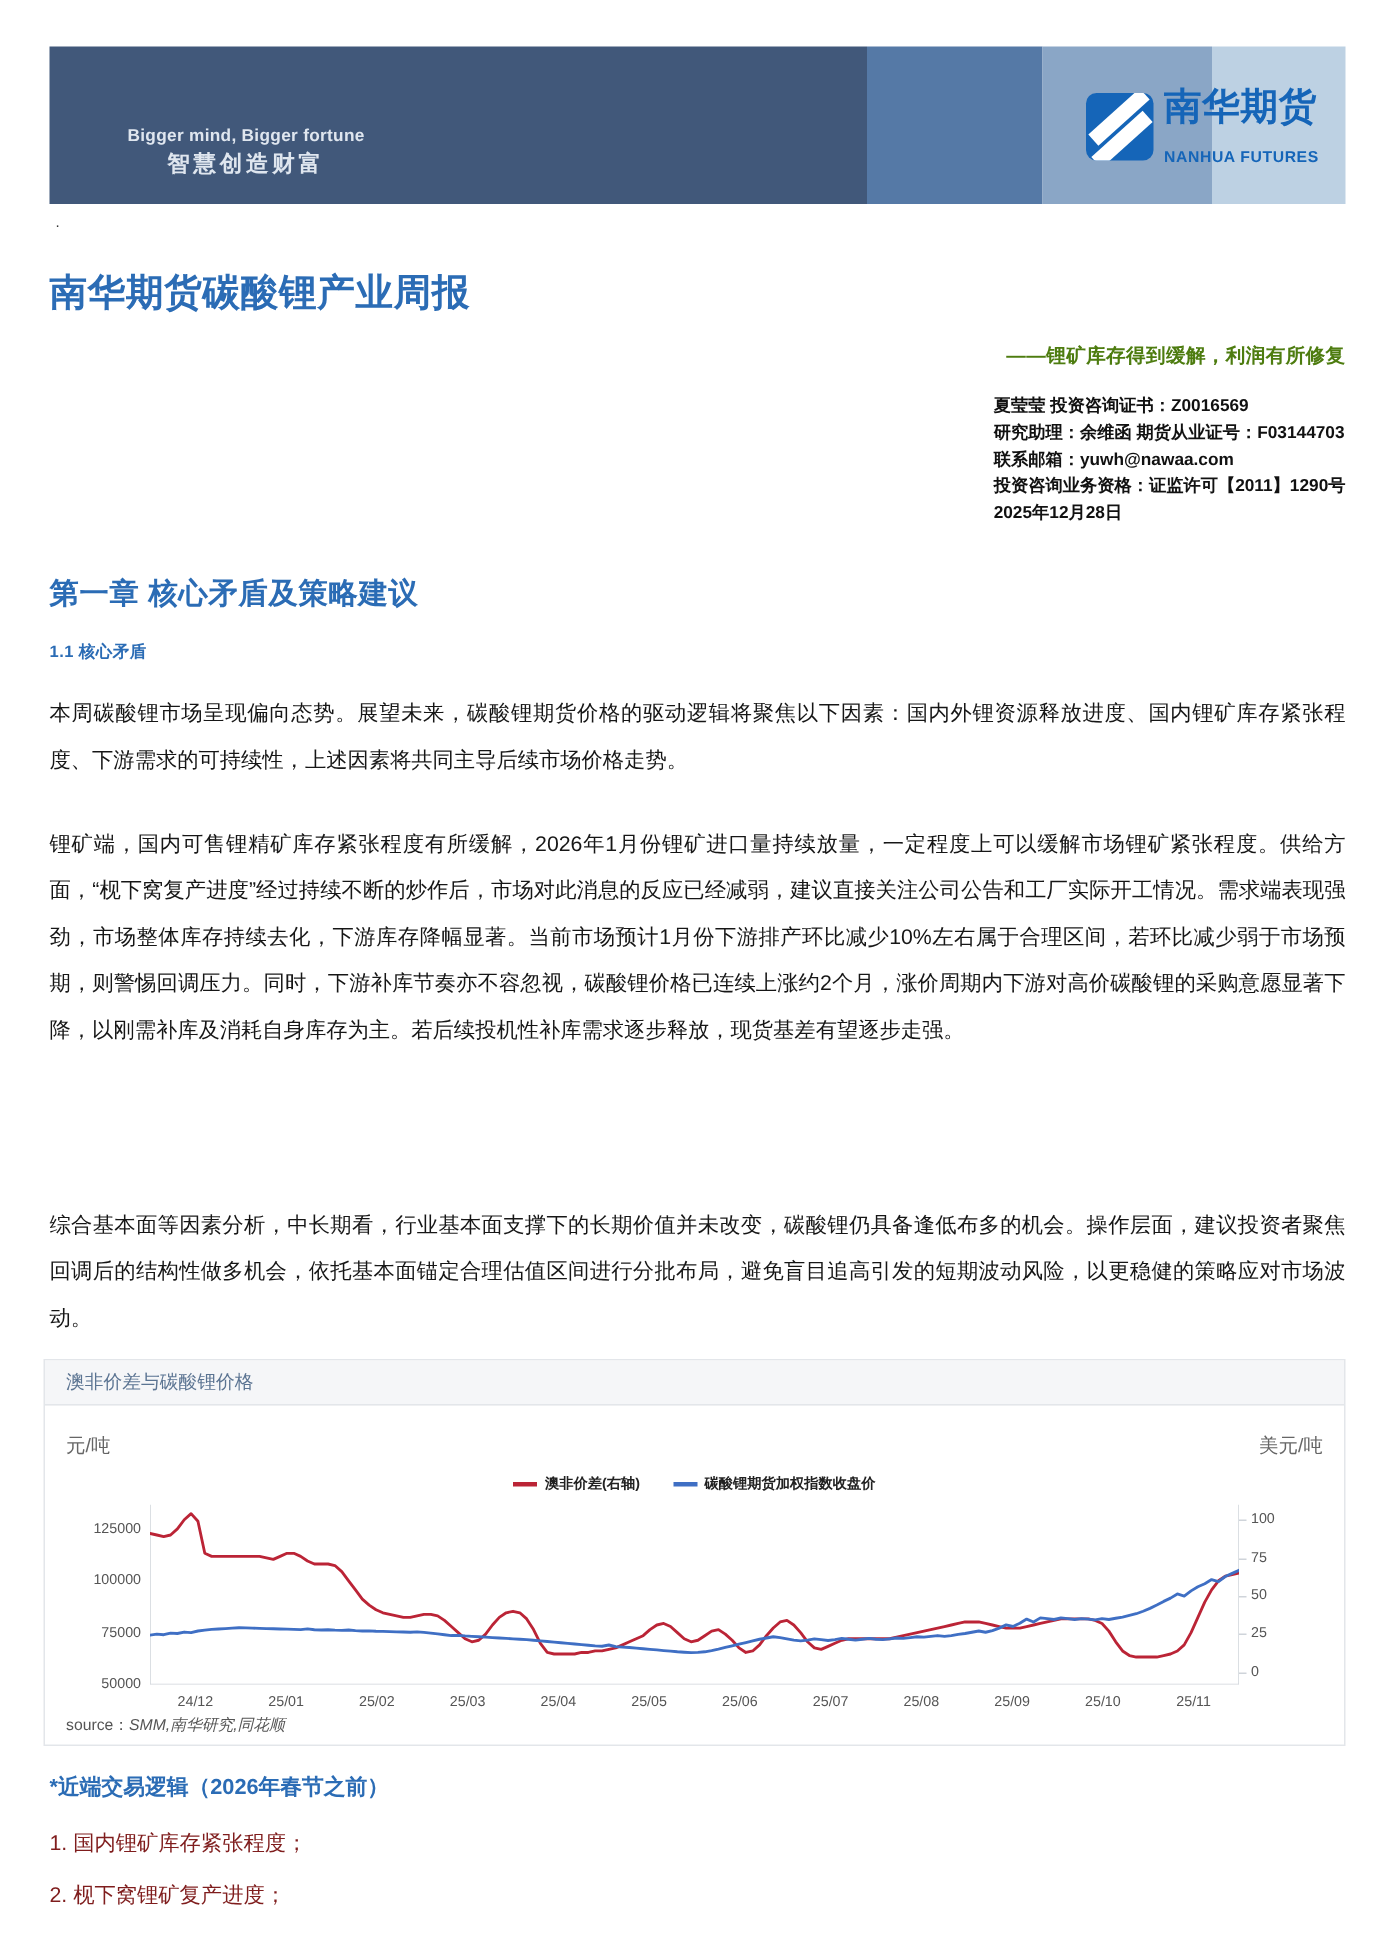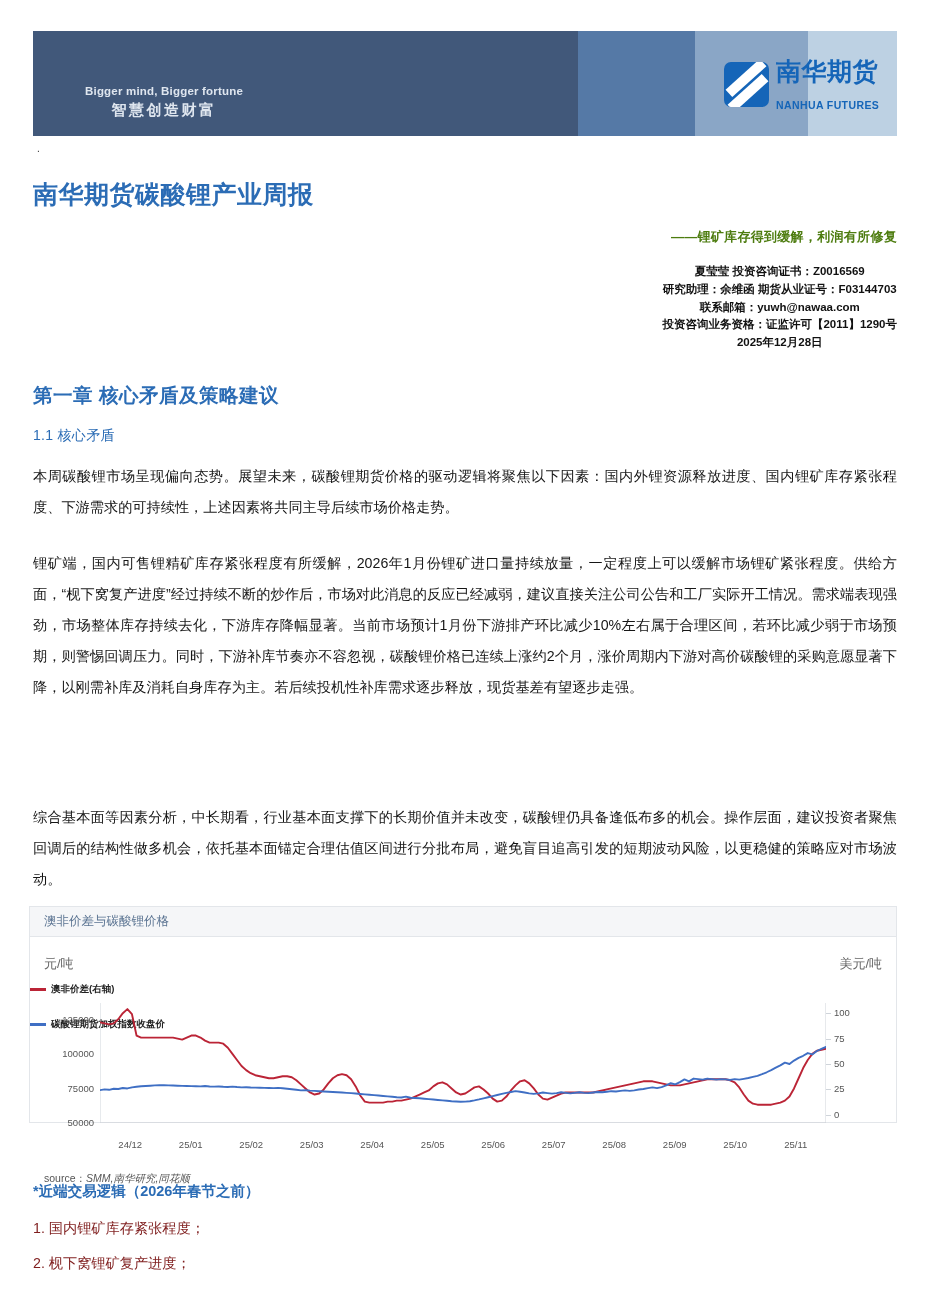--- a/index.html
+++ b/index.html
@@ -121,43 +121,43 @@
     top: 228px;
     font-size: 13px;
     font-weight: 700;
     color: #4d7c0f;
     letter-spacing: 0.3px;
   }
   .meta-block {
     position: absolute;
     right: 33px;
     top: 263px;
-    text-align: center;
+    text-align: left;
     font-size: 11.5px;
     font-weight: 700;
     color: #111;
     line-height: 1.55;
   }
 
   
   .h-chapter {
     position: absolute;
     left: 33px;
     top: 382px;
     font-size: 19.5px;
     font-weight: 700;
     color: #2b6cb5;
     letter-spacing: 0.5px;
   }
   .h-sub {
     position: absolute;
     left: 33px;
     top: 427px;
-    font-size: 14px;
-    font-weight: 400;
+    font-size: 11px;
+    font-weight: 700;
     color: #2b6cb5;
     letter-spacing: 0.3px;
   }
 
   
   .body-text {
     position: absolute;
     left: 33px;
     width: 864px;
     font-size: 14.2px;
@@ -169,21 +169,21 @@
   #para-1 { top: 461px; }
   #para-2 { top: 534px; margin-top: 14px; }
   #para-3 { top: 802px; }
 
   
   .chart-panel {
     position: absolute;
     left: 29px;
     top: 906px;
     width: 868px;
-    height: 217px;
+    height: 258px;
     border: 1px solid #e3e6ea;
     background: #ffffff;
     box-sizing: border-box;
   }
   .chart-header {
     height: 30px;
     background: #f5f6f8;
     border-bottom: 1px solid #e3e6ea;
     display: flex;
     align-items: center;
@@ -210,21 +210,20 @@
     position: absolute;
     left: 0;
     right: 0;
     top: 46px;
     display: flex;
     justify-content: center;
     gap: 22px;
     font-size: 9.5px;
     font-weight: 700;
     color: #222;
-    flex-direction: column;
   }
   .legend-item { display: flex; align-items: center; gap: 5px; }
   .legend-swatch { width: 16px; height: 2.5px; display: inline-block; }
 
   .plot-area {
     position: absolute;
     left: 70px;
     right: 70px;
     top: 66px;
     height: 120px;
@@ -236,36 +235,34 @@
     font-size: 9.5px;
     color: #555;
     white-space: nowrap;
   }
   .xtick-row {
     position: absolute;
     left: 70px;
     right: 70px;
     top: 192px;
     height: 16px;
-    margin-top: 10px;
   }
   .xtick {
     position: absolute;
     font-size: 9.5px;
     color: #555;
     transform: translateX(-50%);
     white-space: nowrap;
   }
   .chart-source {
     position: absolute;
     left: 44px;
     top: 1143px;
     font-size: 10.5px;
     color: #555;
-    margin-top: 29px;
   }
   .chart-source .src-label { font-style: normal; }
   .chart-source .src-value { font-style: italic; }
 
   
   .logic-title {
     position: absolute;
     left: 33px;
     top: 1182px;
     font-size: 14.5px;

